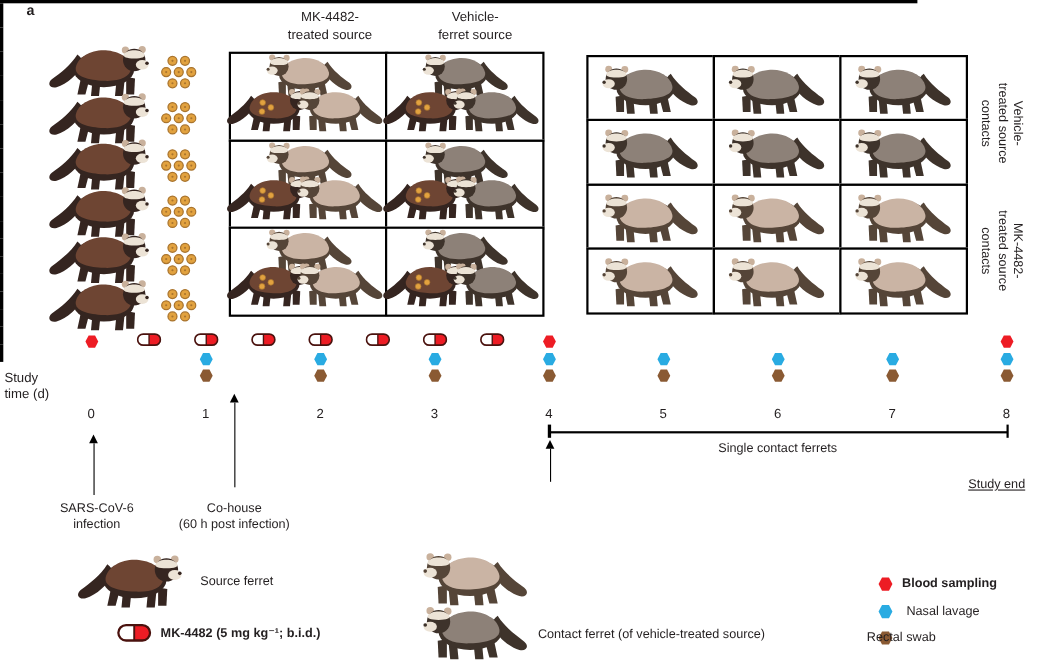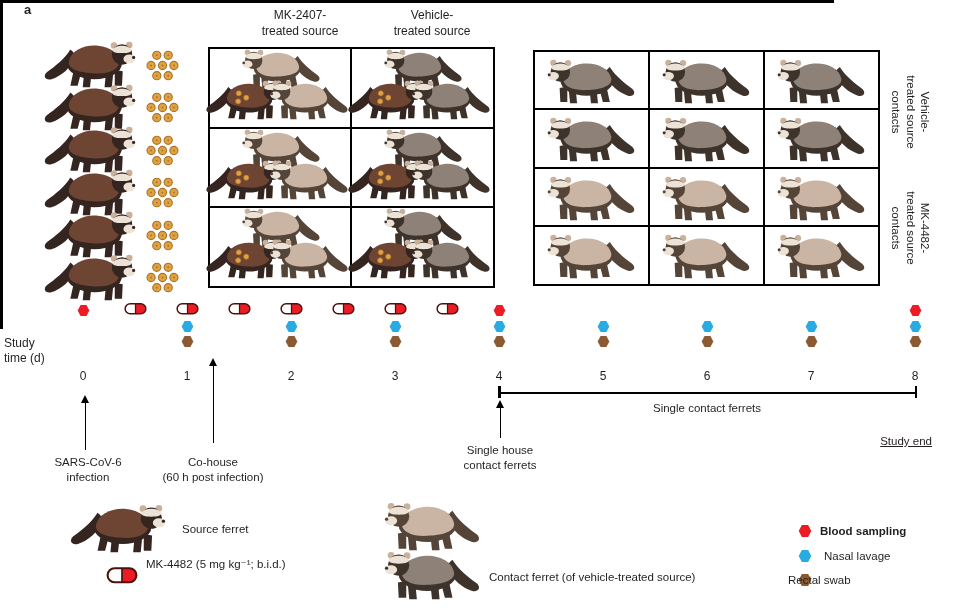--- a/index.html
+++ b/index.html
@@ -120,24 +120,24 @@
         <use href="#sym-virus" xlink:href="#sym-virus"></use>
       </svg>
       <svg class="ferret f-source" style="left: 42px; top: 252.5px; width: 96px; height: 49.4545px;">
         <use href="#sym-ferret" xlink:href="#sym-ferret"></use>
       </svg>
       <svg class="abs" style="left: 146px; top: 262px; width: 33px; height: 31px;">
         <use href="#sym-virus" xlink:href="#sym-virus"></use>
       </svg>
     </div>
 
-  <div class="hdr ml" style="left:240px;top:8px;width:120px;">MK-2407-
+  <div class="hdr ml" style="left:240px;top:8px;width:120px;">MK-4482-
 treated source</div>
   <div class="hdr ml" style="left:372px;top:8px;width:120px;">Vehicle-
-treated source</div>
+ferret source</div>
 
   <div id="cohouse-grid">
       <div class="box" style="left: 208px; top: 47px; width: 144.5px; height: 82px;">
         <svg class="ferret f-mk flip" style="left: 30px; top: -1px; width: 82px; height: 42.2424px;">
           <use href="#sym-ferret" xlink:href="#sym-ferret"></use>
         </svg>
         <svg class="ferret f-source has-virus" style="left: -6px; top: 30px; width: 82px; height: 42.2424px;">
           <use href="#sym-ferret" xlink:href="#sym-ferret"></use>
         </svg>
         <svg class="ferret f-mk flip" style="left: 58px; top: 30px; width: 82px; height: 42.2424px;">
@@ -390,33 +390,31 @@
 
   <div class="bracket" style="left:499px;top:391.5px;width:417px;height:2.5px;"></div>
   <div class="bracket" style="left:498px;top:386px;width:2.5px;height:12px;"></div>
   <div class="bracket" style="left:914.5px;top:386px;width:2.5px;height:12px;"></div>
   <div class="lbl ctr" style="left:557px;top:401px;width:300px;">Single contact ferrets</div>
 
   <div class="lbl ml ctr" style="left:38px;top:455px;width:100px;">SARS-CoV-6
 infection</div>
   <div class="lbl ml ctr" style="left:138px;top:455px;width:150px;">Co-house
 (60 h post infection)</div>
-  <div class="lbl ml ctr" style="left:445px;top:443px;width:110px;">Single house
-contact ferrets</div>
   <div class="lbl" style="left:832px;top:434px;width:100px;text-align:right;text-decoration:underline;">Study end</div>
 
   <svg class="ferret f-source" style="left:68px;top:503px;width:100px;height:51.5px;">
       <use href="#sym-ferret"></use>
     </svg>
   <div class="lbl" style="left:182px;top:522px;">Source ferret</div>
 
   <svg class="abs" style="left:106px;top:566px;width:32px;height:18.5px;">
       <use href="#sym-capsule"></use>
     </svg>
-  <div class="lbl" style="left:146px;top:557px;">MK-4482 (5 mg kg⁻¹; b.i.d.)</div>
+  <div class="lbl" style="left:146px;top:569px;font-weight:bold;">MK-4482 (5 mg kg⁻¹; b.i.d.)</div>
 
   <svg class="ferret f-mk flip" style="left:382px;top:501px;width:100px;height:51.5px;">
       <use href="#sym-ferret"></use>
     </svg>
 
   <svg class="ferret f-vehicle flip" style="left:382px;top:550px;width:100px;height:51.5px;">
       <use href="#sym-ferret"></use>
     </svg>
   <div class="lbl" style="left:489px;top:570px;">Contact ferret (of vehicle-treated source)</div>
 

